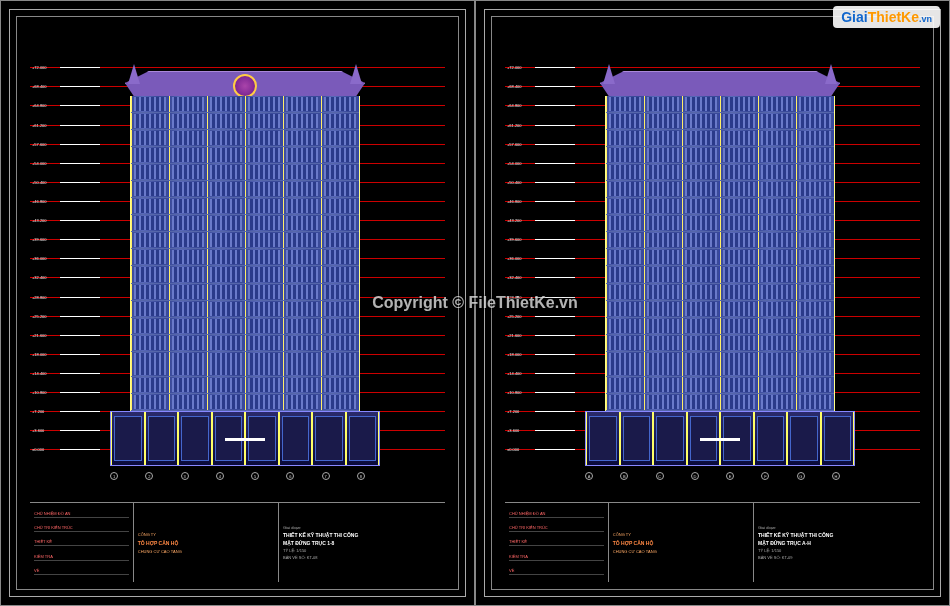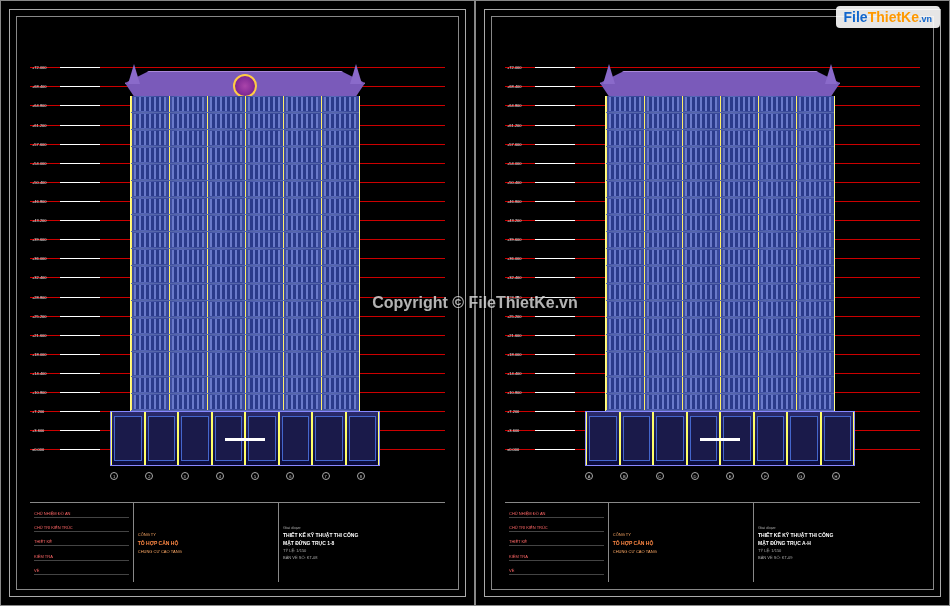--- a/index.html
+++ b/index.html
@@ -793,14 +793,14 @@
           <div class="sub"><span>BẢN VẼ SỐ:</span> <span>KT-09</span></div>
         </div>
       </div>
     </div>
   </div>
 
 </div>
 
 <div class="watermark-center">Copyright © FileThietKe.vn</div>
 <div class="watermark-logo">
-  <span class="a">File</span><span class="b">ThietKe</span><span class="c">.vn</span>
+  <span class="a">Giai</span><span class="b">ThietKe</span><span class="c">.vn</span>
 </div>
 
 </body></html>

